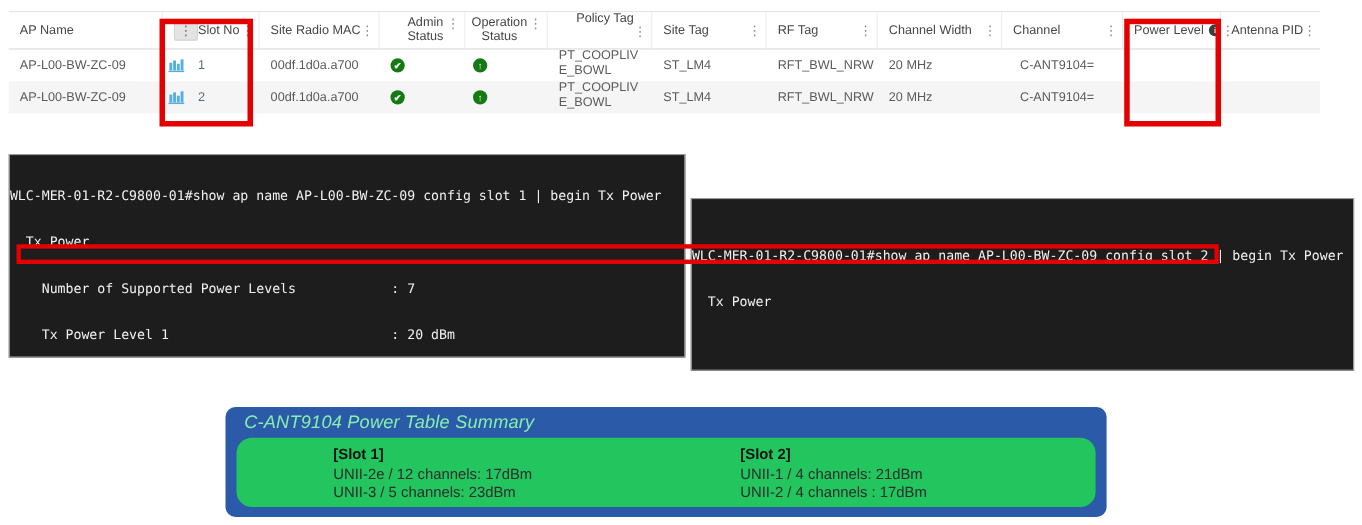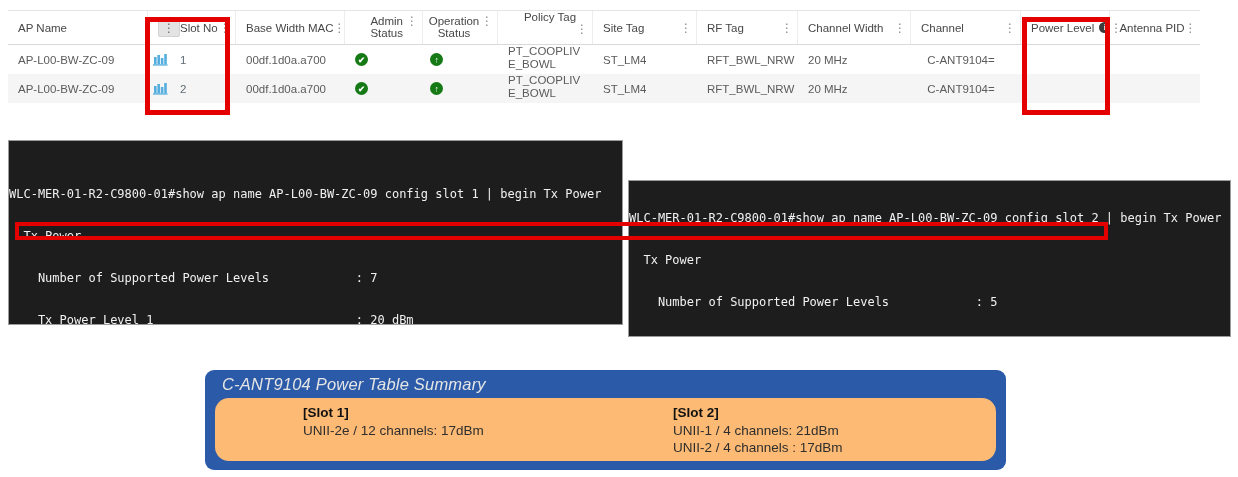--- a/index.html
+++ b/index.html
@@ -33,35 +33,35 @@
   .statusdot{width:13px;height:13px;border-radius:50%;background:#157a15;color:#fff;
              display:flex;align-items:center;justify-content:center;font-size:8.5px;font-weight:bold;flex:0 0 auto;}
   .infodot{width:11px;height:11px;border-radius:50%;background:#3c3c3c;color:#fff;
            display:flex;align-items:center;justify-content:center;font-size:8px;font-weight:bold;
            margin-left:5px;flex:0 0 auto;font-family:"Liberation Serif",serif;}
   .slotnum{color:#5f6b74;}
 
   
   .term{position:absolute;background:#1d1d1d;color:#f1f1f1;font-family:"DejaVu Sans Mono",monospace;
         font-size:12px;white-space:pre;overflow:hidden;border:1px solid #9b9b9b;box-sizing:border-box;}
-  .term-left{left:8px;top:140px;width:615px;height:185px;line-height:14px;padding-top:18px;}
-  .term-right{left:628px;top:180px;width:603px;height:157px;line-height:14px;padding-top:2px;}
+  .term-left{left:8px;top:140px;width:615px;height:185px;line-height:14px;padding-top:2px;}
+  .term-right{left:628px;top:180px;width:603px;height:157px;line-height:14px;padding-top:16px;}
   .tline{height:14px;}
 
   
   .hl{position:absolute;border:5px solid #e50000;box-sizing:border-box;z-index:20;pointer-events:none;}
   .hl-slot{left:145px;top:17px;width:85px;height:98px;}
   .hl-power{left:1022px;top:17px;width:88px;height:98px;}
   .hl-tx{left:15px;top:222px;width:1093px;height:18px;border-width:4px;}
 
   
   .summary{position:absolute;left:205px;top:370px;width:801px;height:100px;background:#2a5aa8;
            border-radius:9px;box-sizing:border-box;}
-  .sum-title{color:#e5e5e5;font-style:italic;font-size:16.5px;padding:5px 0 0 17px;letter-spacing:.2px;}
-  .sum-inner{position:absolute;left:10px;top:28px;width:781px;height:63px;background:#fdba74;
+  .sum-title{color:#86efac;font-style:italic;font-size:16.5px;padding:5px 0 0 17px;letter-spacing:.2px;}
+  .sum-inner{position:absolute;left:10px;top:28px;width:781px;height:63px;background:#22c55e;
              border-radius:14px;}
   .sum-col{position:absolute;top:6px;font-size:13.5px;line-height:17.5px;color:#2e2e2e;}
   .sum-col1{left:88px;} .sum-col2{left:458px;}
   .sum-head{font-weight:bold;color:#111;}
 
   .chart-icon{display:flex;flex:0 0 auto;}
 </style>
 </head>
 <body>
 
@@ -71,21 +71,21 @@
     <div class="thead">
       <div class="hcell c1">
         <span class="hlabel">AP Name</span>
       </div>
       <div class="hcell c2">
         <span class="kebab-box">⋮</span>
         <span class="hlabel" style="">Slot No</span>
         <span class="kebab">⋮</span>
       </div>
       <div class="hcell c3">
-        <span class="hlabel">Base Width MAC</span>
+        <span class="hlabel">Site Radio MAC</span>
         <span class="kebab">⋮</span>
       </div>
       <div class="hcell c4">
         <span class="hlabel wrap">Admin Status</span>
         <span class="kebab kebab-top">⋮</span>
       </div>
       <div class="hcell c5">
         <span class="hlabel wrap">Operation Status</span>
         <span class="kebab kebab-top">⋮</span>
       </div>
@@ -193,41 +193,41 @@
     
     
     
     
     
   </div>
 
   <div class="term term-right">
     <div class="tline">WLC-MER-01-R2-C9800-01#show ap name AP-L00-BW-ZC-09 config slot 2 | begin Tx Power</div>
     <div class="tline">  Tx Power</div>
-    <div class="tline">    Number of Supported Power Levels            : 5</div>
     
     
     
     
     
     
     
     
   </div>
 
   <div class="hl hl-slot"></div>
   <div class="hl hl-power"></div>
   <div class="hl hl-tx"></div>
 
   <div class="summary">
     <div class="sum-title">C-ANT9104 Power Table Summary</div>
     <div class="sum-inner">
       <div class="sum-col sum-col1">
         <div class="sum-head">[Slot 1]</div>
         <div>UNII-2e / 12 channels: 17dBm</div>
+        <div>UNII-3 / 5 channels: 23dBm</div>
       </div>
       <div class="sum-col sum-col2">
         <div class="sum-head">[Slot 2]</div>
         <div>UNII-1 / 4 channels: 21dBm</div>
         <div>UNII-2 / 4 channels : 17dBm</div>
       </div>
     </div>
   </div>
 
 </div>

